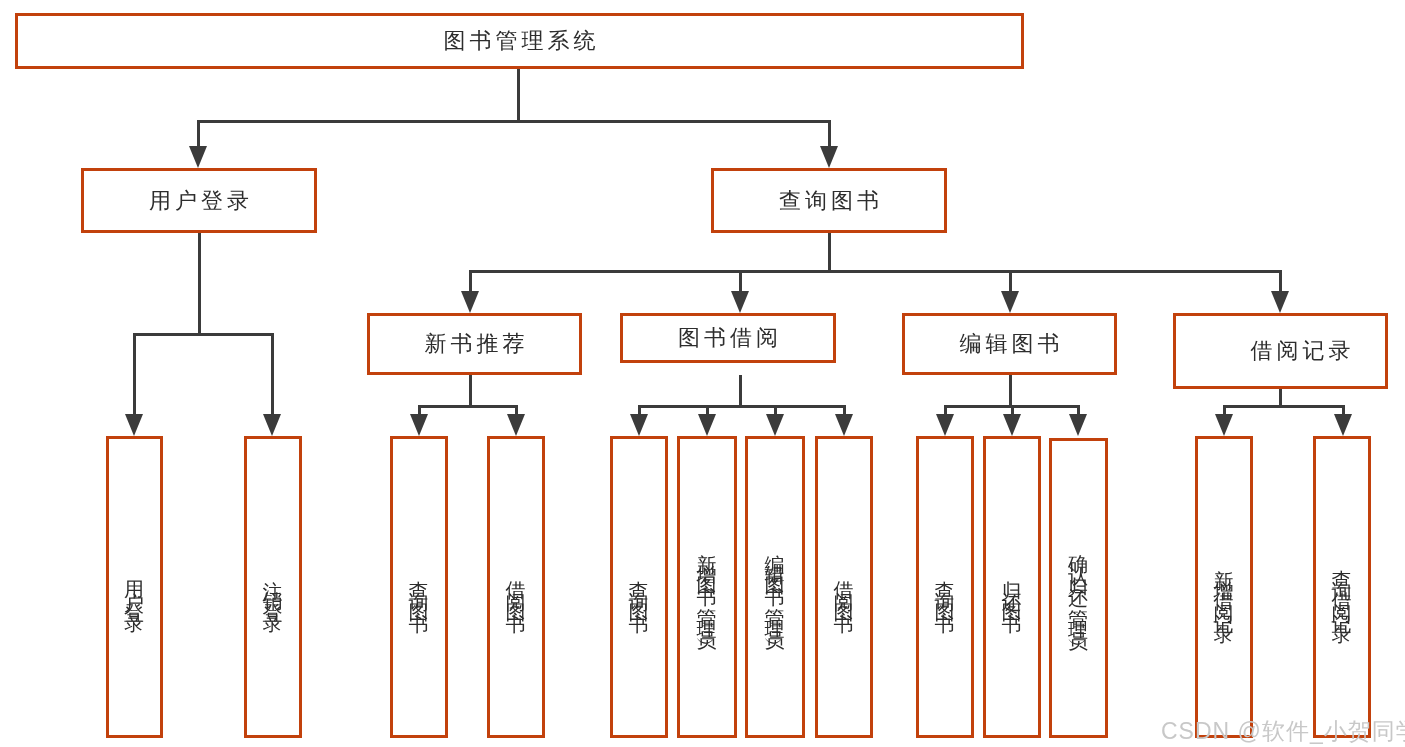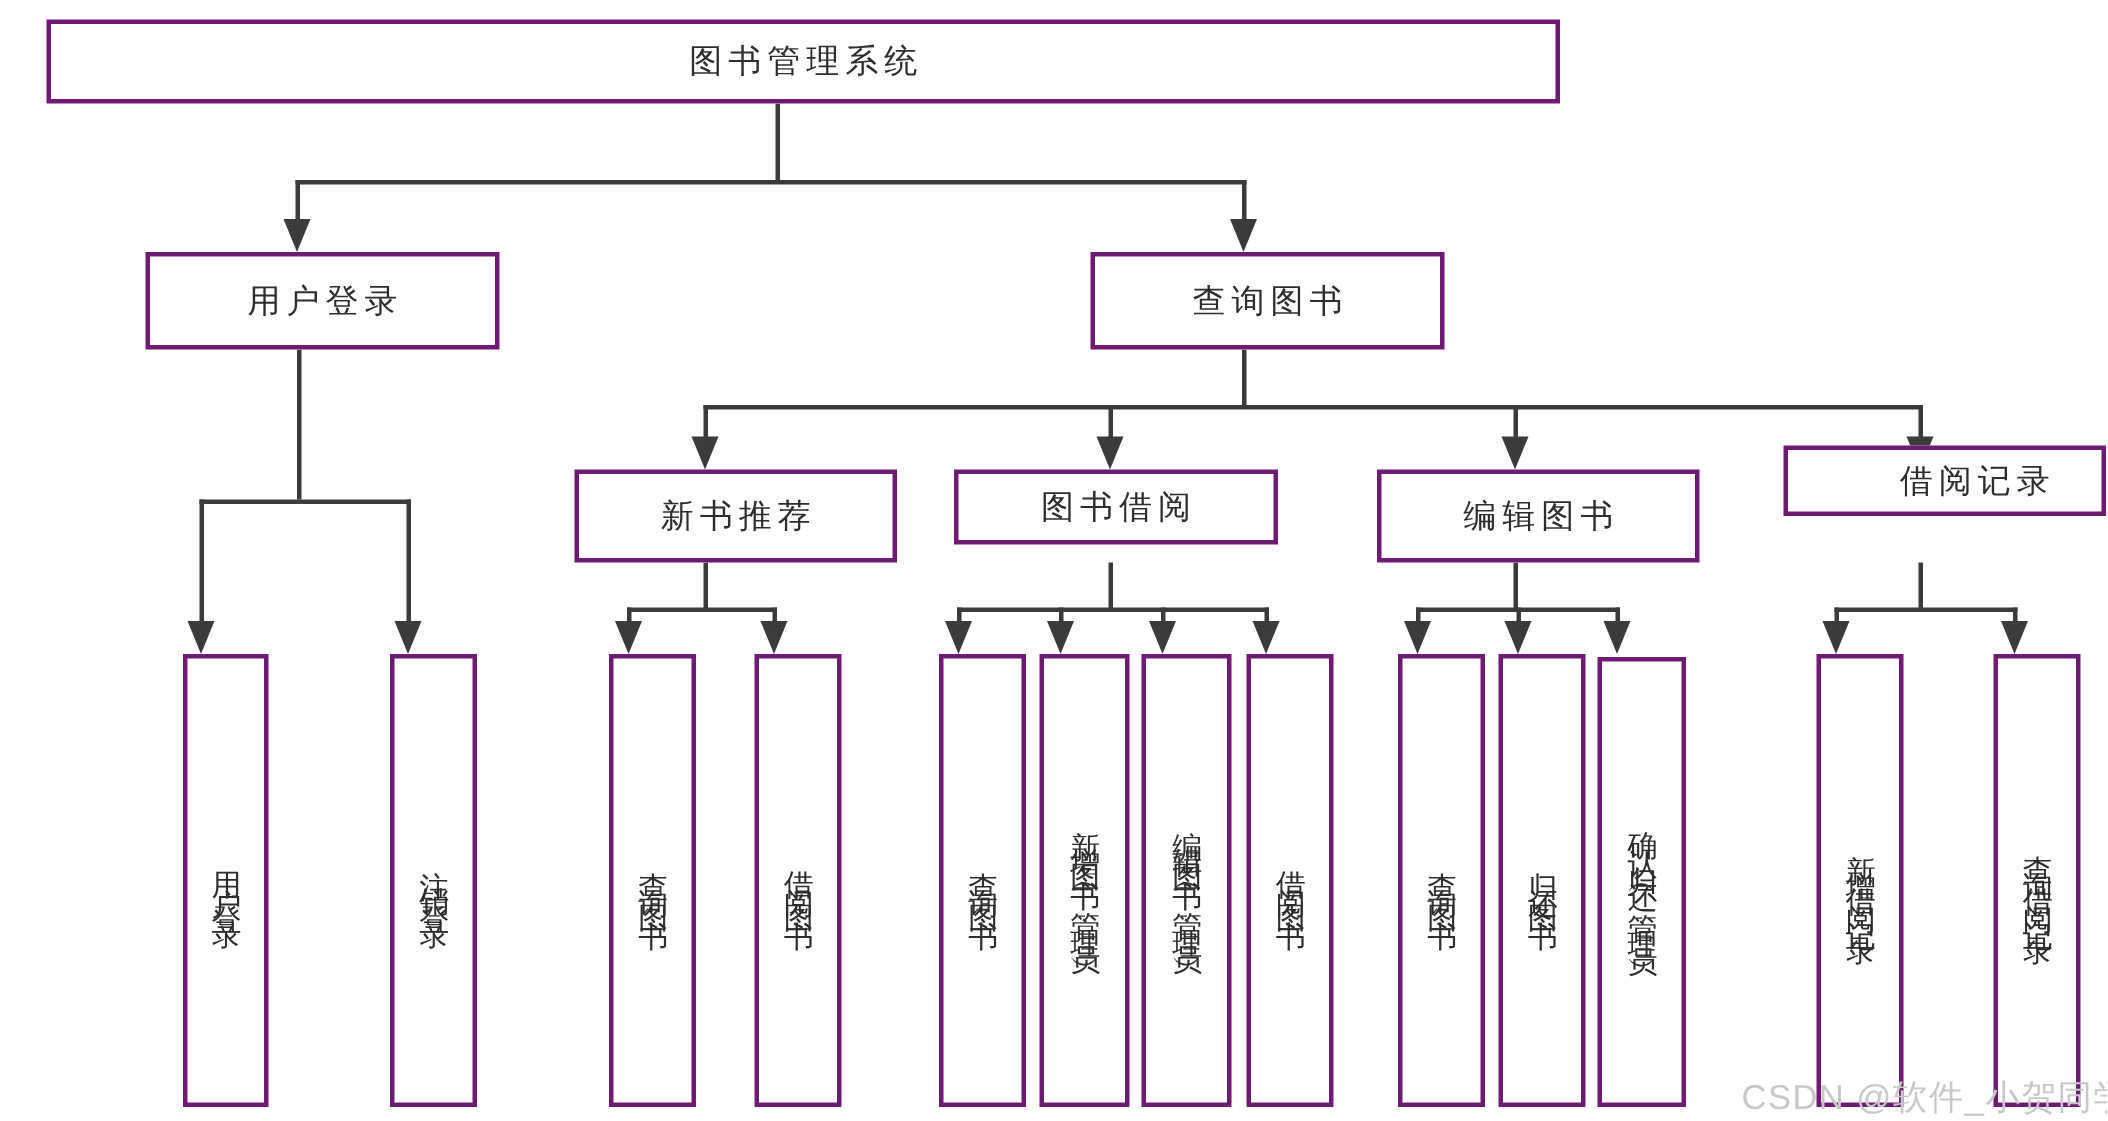--- a/index.html
+++ b/index.html
@@ -2,22 +2,22 @@
 <html><head>
 <meta charset="utf-8">
 <style>
   html,body{margin:0;padding:0;background:#ffffff;}
   .stage{
     position:relative;width:1405px;height:747px;background:#ffffff;
     font-family:"Liberation Sans",sans-serif;color:#2d2d2d;overflow:hidden;
   }
   .box{
     position:absolute;box-sizing:border-box;background:#ffffff;
-    border:3px solid #701a75;display:flex;align-items:center;justify-content:center;
-    font-size:22px;letter-spacing:4px;text-indent:4px;z-index:2;white-space:nowrap;margin-left:16px;
+    border:3px solid #c2410c;display:flex;align-items:center;justify-content:center;
+    font-size:22px;letter-spacing:4px;text-indent:4px;z-index:2;white-space:nowrap;
   }
   .vbox{
     writing-mode:vertical-rl;text-orientation:mixed;
     font-size:20px;letter-spacing:11px;text-indent:0;line-height:1;
   }
   .hline,.vline{position:absolute;background:#3b3b3b;z-index:1;}
   .hline{height:3px;}
   .vline{width:3px;}
   .arrow{
     position:absolute;width:0;height:0;z-index:1;
@@ -60,21 +60,21 @@
   <div class="vline" style="left:739px;top:270px;height:23px;"></div>
   <div class="arrow" style="left:731px;top:291px;"></div>
   <div class="vline" style="left:1009px;top:270px;height:23px;"></div>
   <div class="arrow" style="left:1001px;top:291px;"></div>
   <div class="vline" style="left:1279px;top:270px;height:23px;"></div>
   <div class="arrow" style="left:1271px;top:291px;"></div>
 
   <div class="box" style="left:367px;top:313px;width:215px;height:62px;">新书推荐</div>
   <div class="box" style="left:620px;top:313px;width:216px;height:50px;">图书借阅</div>
   <div class="box" style="left:902px;top:313px;width:215px;height:62px;">编辑图书</div>
-  <div class="box" style="left:1173px;top:297px;width:215px;height:47px;padding-left:40px;">借阅记录</div>
+  <div class="box" style="left:1173px;top:313px;width:215px;height:76px;padding-left:40px;">借阅记录</div>
 
   <div class="vline" style="left:469px;top:375px;height:32px;"></div>
   <div class="hline" style="left:418px;top:405px;width:100px;"></div>
   <div class="vline" style="left:418px;top:405px;height:11px;"></div>
   <div class="arrow" style="left:410px;top:414px;"></div>
   <div class="vline" style="left:515px;top:405px;height:11px;"></div>
   <div class="arrow" style="left:507px;top:414px;"></div>
 
   <div class="vline" style="left:739px;top:375px;height:32px;"></div>
   <div class="hline" style="left:638px;top:405px;width:208px;"></div>

